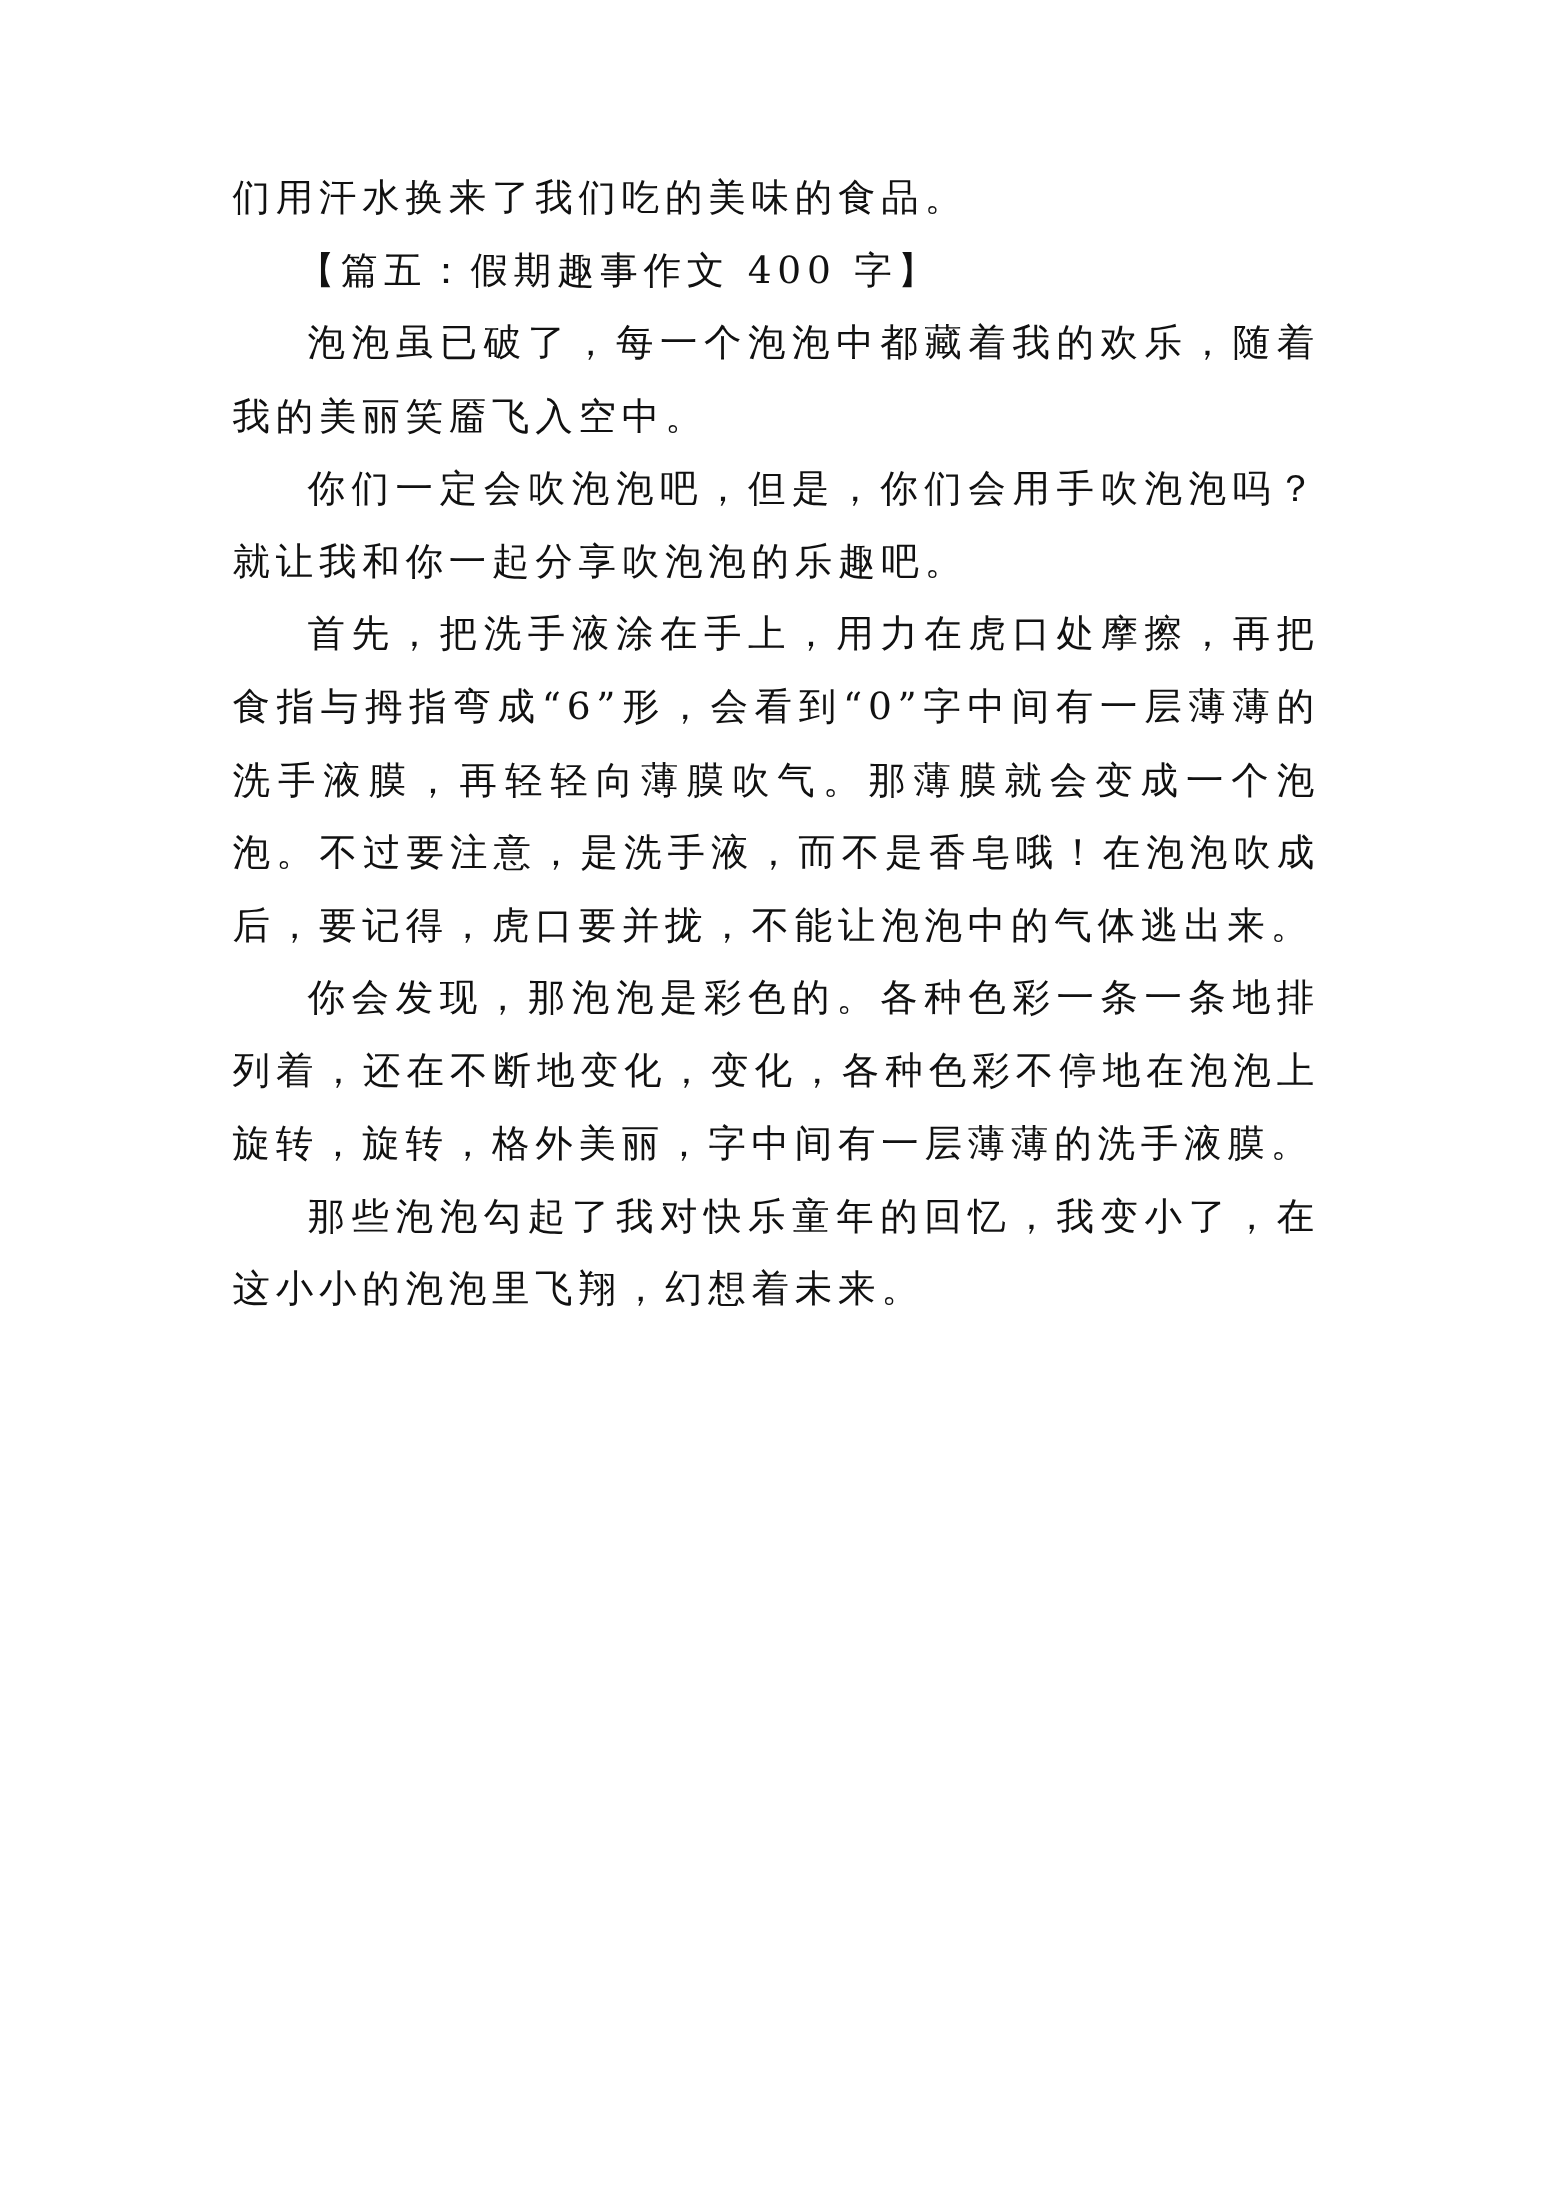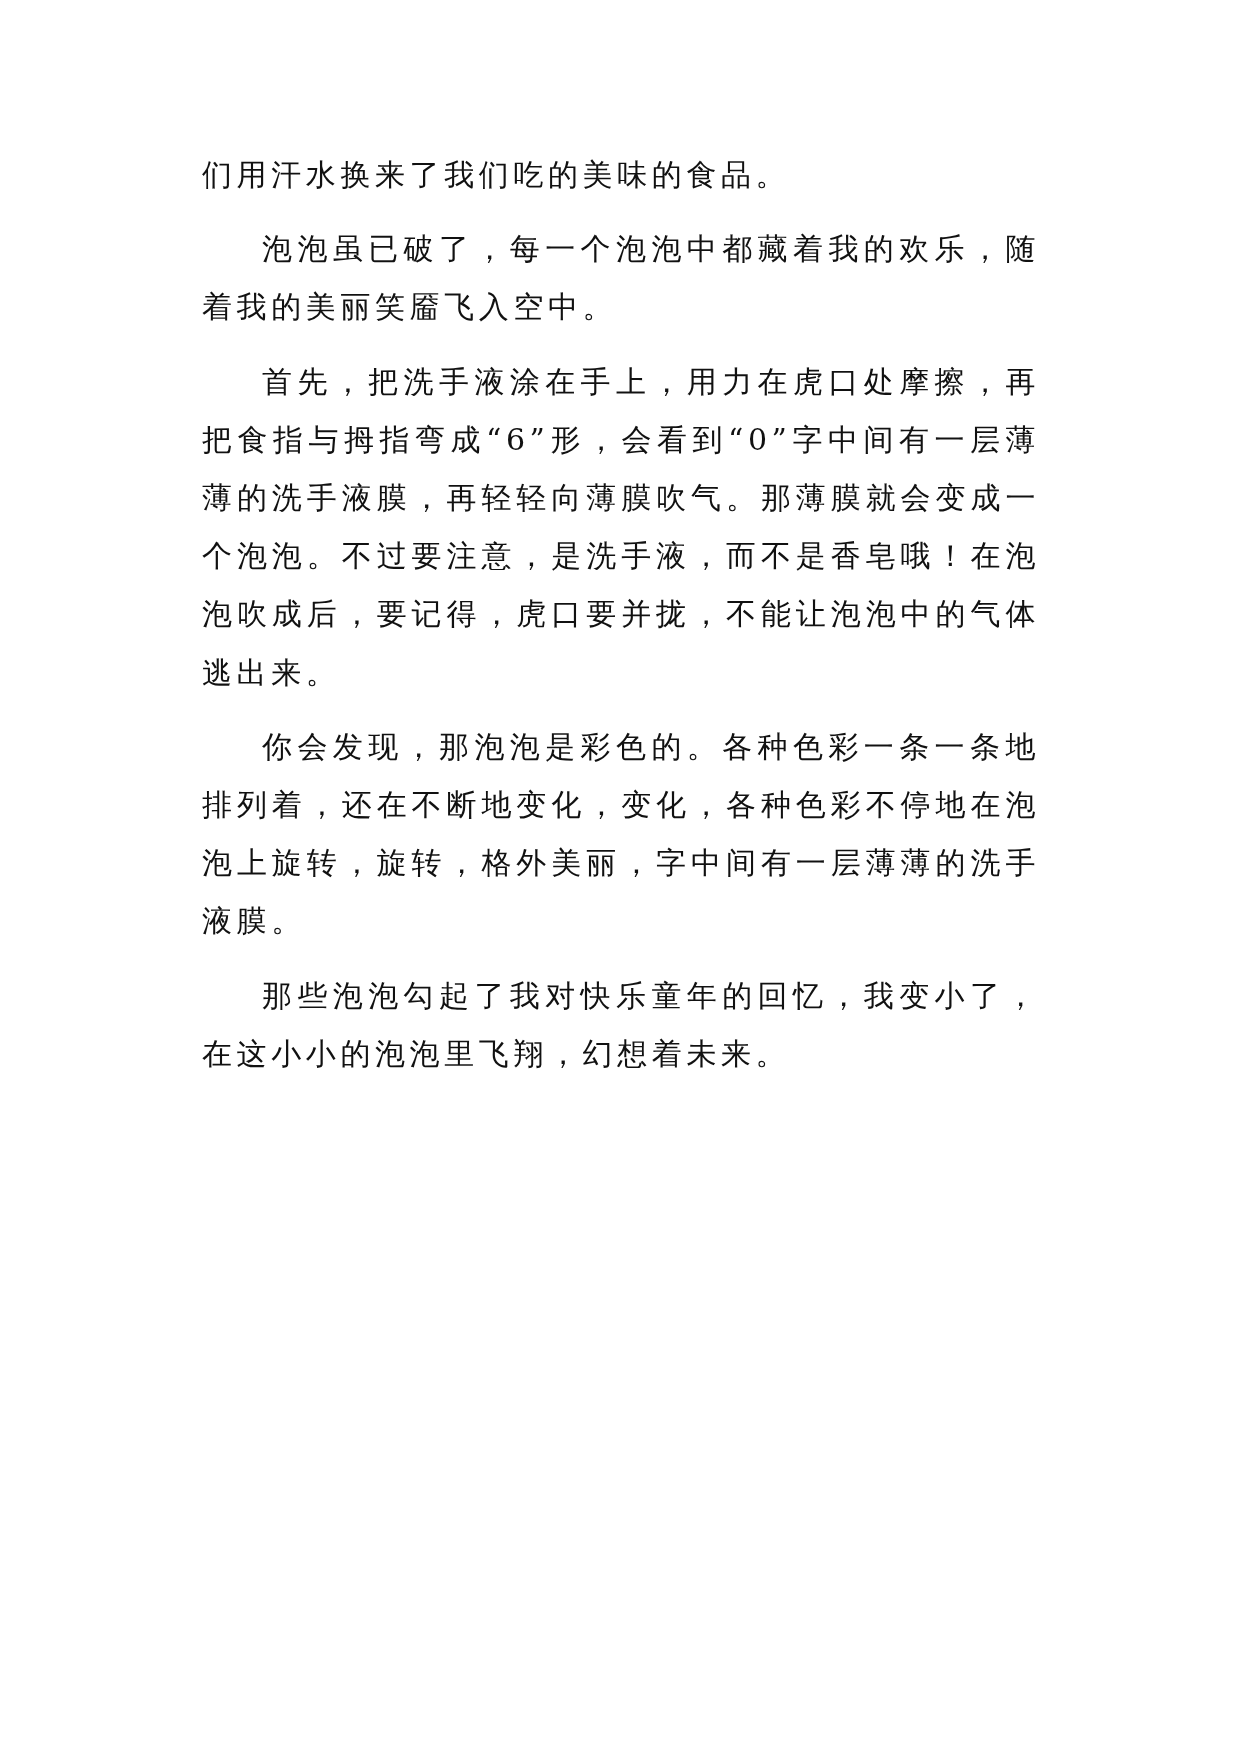--- a/index.html
+++ b/index.html
@@ -18,35 +18,37 @@
       left: 186px;
       top: 130px;
       width: 870px;
       font-family: "DejaVu Serif", "Liberation Serif", serif;
       font-size: 30px;
       line-height: 58.2px;
       color: #111111;
       letter-spacing: 4.6px;
     }
     .para {
-      margin: 16px;
+      margin: 0;
       text-indent: 2em;
       text-align: justify;
       text-align-last: left;
     }
     .para.no-indent {
       text-indent: 0;
     }
     .para.heading {
       text-indent: 2em;
       margin-left: -8px;
     }
   </style>
 </head>
 <body>
 
 <div class="page">
   <p class="para no-indent">们用汗水换来了我们吃的美味的食品。</p>
+  <p class="para heading">【篇五：假期趣事作文 400 字】</p>
   <p class="para">泡泡虽已破了，每一个泡泡中都藏着我的欢乐，随着我的美丽笑靥飞入空中。</p>
+  <p class="para">你们一定会吹泡泡吧，但是，你们会用手吹泡泡吗？就让我和你一起分享吹泡泡的乐趣吧。</p>
   <p class="para">首先，把洗手液涂在手上，用力在虎口处摩擦，再把食指与拇指弯成“6”形，会看到“0”字中间有一层薄薄的洗手液膜，再轻轻向薄膜吹气。那薄膜就会变成一个泡泡。不过要注意，是洗手液，而不是香皂哦！在泡泡吹成后，要记得，虎口要并拢，不能让泡泡中的气体逃出来。</p>
   <p class="para">你会发现，那泡泡是彩色的。各种色彩一条一条地排列着，还在不断地变化，变化，各种色彩不停地在泡泡上旋转，旋转，格外美丽，字中间有一层薄薄的洗手液膜。</p>
   <p class="para">那些泡泡勾起了我对快乐童年的回忆，我变小了，在这小小的泡泡里飞翔，幻想着未来。</p>
 </div>
 
 </body></html>

